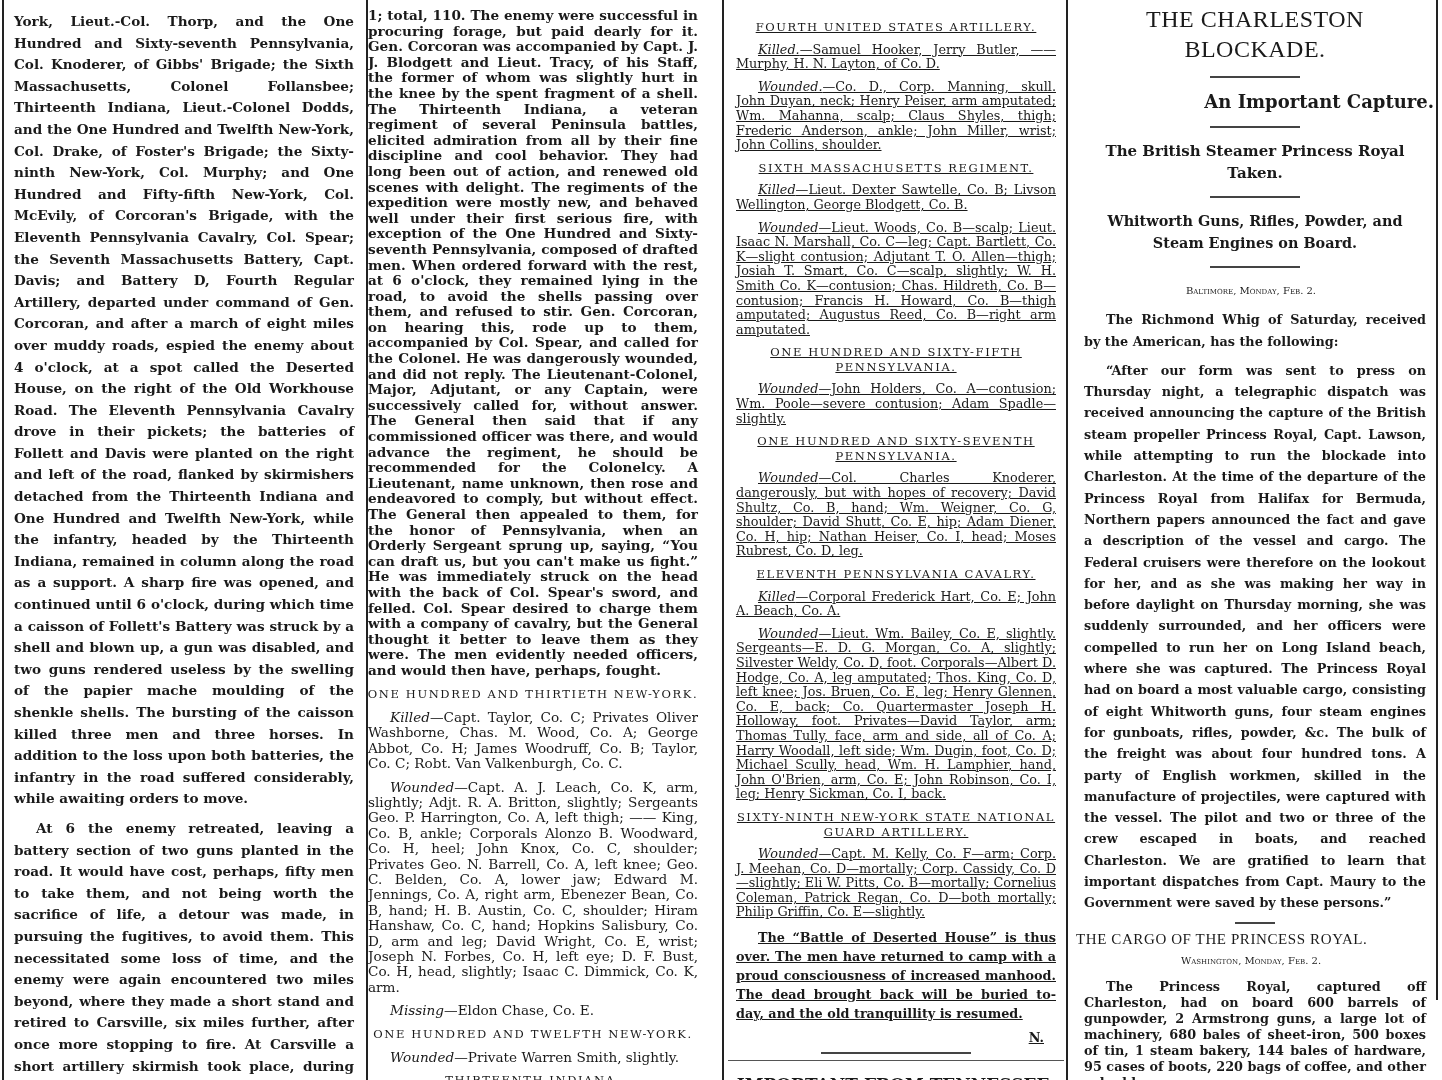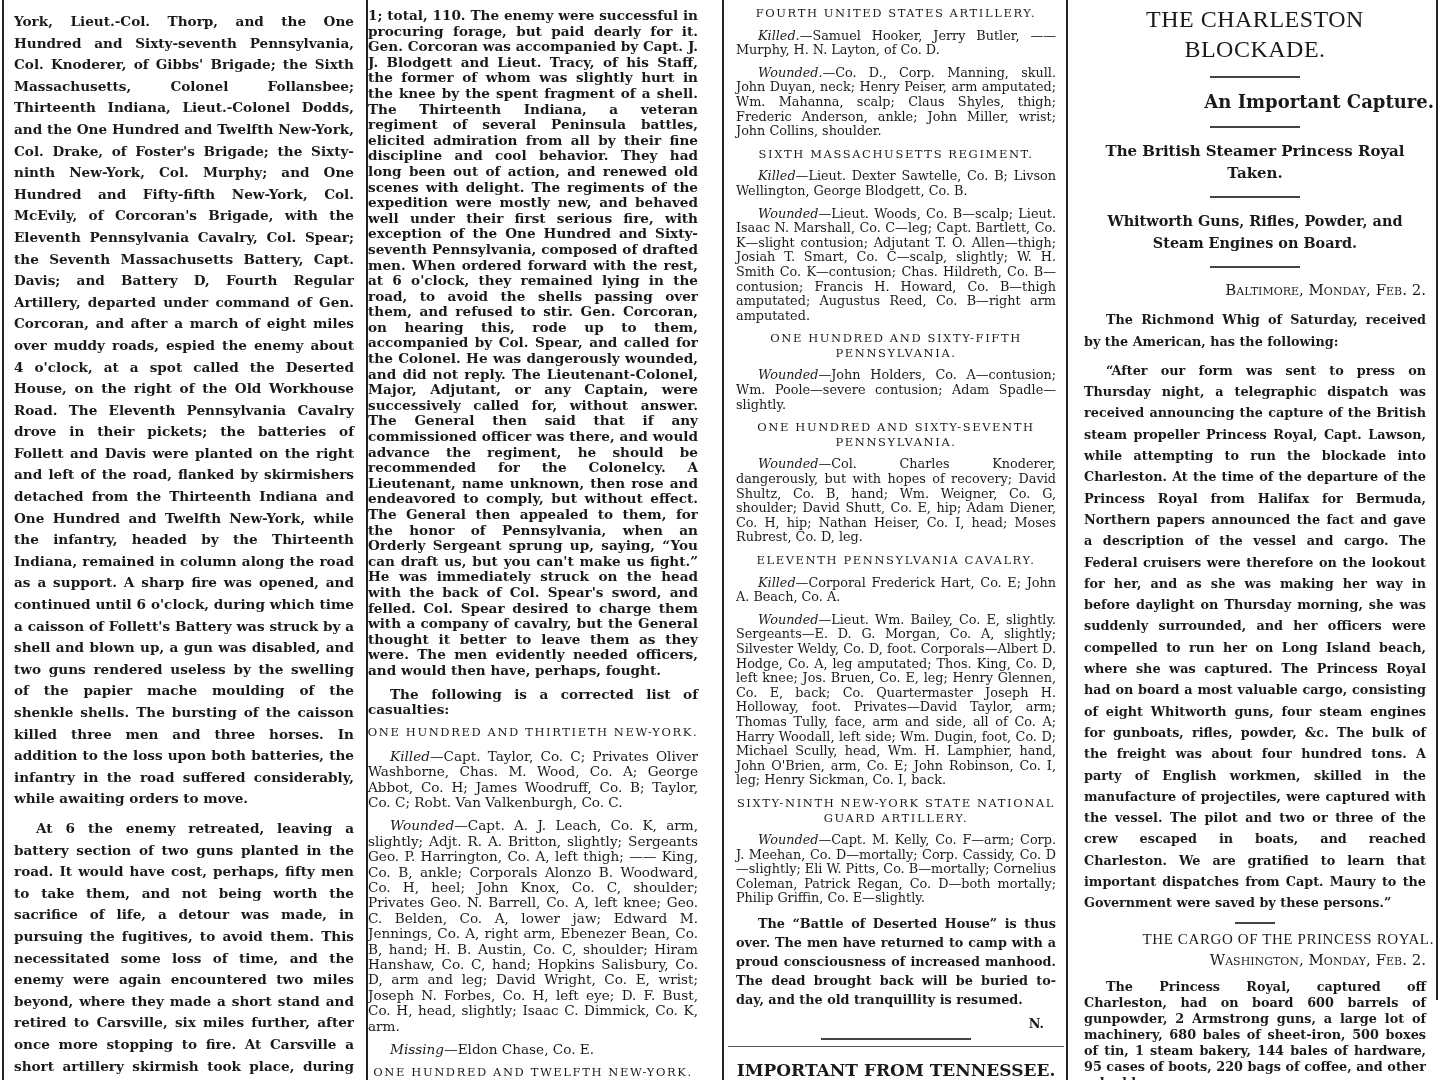--- a/index.html
+++ b/index.html
@@ -3,53 +3,52 @@
 <meta charset="utf-8">
 <style>
   html,body{margin:0;padding:0;background:#fff;}
   body{width:1442px;height:1080px;overflow:hidden;position:relative;
        font-family:"DejaVu Serif","Liberation Serif",serif;color:#1a1a1a;}
   .col{position:absolute;top:0;bottom:0;box-sizing:border-box;overflow:hidden;}
   .col p{margin:8px;text-align:justify;}
   .rule{position:absolute;top:0;bottom:0;width:2px;background:#222;}
   #c1{left:6px;width:356px;font-size:13.6px;line-height:21.6px;font-weight:bold;padding-top:3px;}
   #c2{left:360px;width:346px;font-size:13.6px;line-height:15.4px;padding-top:0;}
-  #c3{left:728px;width:336px;font-size:12.8px;line-height:14.6px;padding-top:6px;}
+  #c3{left:728px;width:336px;font-size:12.8px;line-height:14.6px;padding-top:20px;text-decoration:underline;}
   #c4{left:1076px;width:358px;font-size:12.8px;line-height:21.3px;}
   .bold{font-weight:bold;}
   .sechead{text-align:center;font-size:11.5px;letter-spacing:1.6px;text-transform:uppercase;margin:6px 0 3px 0;}
   .entry{text-indent:22px;text-align:justify;}
   .entry i{font-style:italic;}
   .indent{text-indent:22px;}
-  .dateline{text-align:right;font-variant:small-caps;font-size:15px;padding-right:8px;}
+  .dateline{text-align:center;font-variant:small-caps;font-size:10px;padding-right:8px;}
   .short-rule{width:120px;height:2px;background:#444;margin:6px auto;}
   .h-big{font-family:"Liberation Serif",serif;text-align:center;font-size:24px;letter-spacing:0.5px;margin:4px 0 0 0;line-height:30px;}
   .h-mid{text-align:right;font-weight:bold;font-size:18px;line-height:24px;font-family:"DejaVu Serif",serif;}
   .h-sub{text-align:center;font-weight:bold;font-size:14.4px;line-height:22px;}
-  .h-sec{text-align:right;font-family:"Liberation Serif",serif;font-size:15px;letter-spacing:0.6px;line-height:22px;}
+  .h-sec{text-align:left;font-family:"Liberation Serif",serif;font-size:15px;letter-spacing:0.6px;line-height:22px;}
   .tn-head{font-size:17px;font-weight:bold;text-align:center;font-family:"DejaVu Serif",serif;line-height:26px;margin-top:10px;}
 </style>
 </head>
 <body>
 
 <div class="rule" style="left:2px;top:0;height:1080px;"></div>
 <div class="rule" style="left:366px;"></div>
 <div class="rule" style="left:722px;"></div>
 <div class="rule" style="left:1066px;"></div>
 <div class="rule" style="left:1436px;height:1000px;"></div>
 
 <div class="col" id="c1">
   <p>York, Lieut.-Col. Thorp, and the One Hundred and Sixty-seventh Pennsylvania, Col. Knoderer, of Gibbs' Brigade; the Sixth Massachusetts, Colonel Follansbee; Thirteenth Indiana, Lieut.-Colonel Dodds, and the One Hundred and Twelfth New-York, Col. Drake, of Foster's Brigade; the Sixty-ninth New-York, Col. Murphy; and One Hundred and Fifty-fifth New-York, Col. McEvily, of Corcoran's Brigade, with the Eleventh Pennsylvania Cavalry, Col. Spear; the Seventh Massachusetts Battery, Capt. Davis; and Battery D, Fourth Regular Artillery, departed under command of Gen. Corcoran, and after a march of eight miles over muddy roads, espied the enemy about 4 o'clock, at a spot called the Deserted House, on the right of the Old Workhouse Road. The Eleventh Pennsylvania Cavalry drove in their pickets; the batteries of Follett and Davis were planted on the right and left of the road, flanked by skirmishers detached from the Thirteenth Indiana and One Hundred and Twelfth New-York, while the infantry, headed by the Thirteenth Indiana, remained in column along the road as a support. A sharp fire was opened, and continued until 6 o'clock, during which time a caisson of Follett's Battery was struck by a shell and blown up, a gun was disabled, and two guns rendered useless by the swelling of the papier mache moulding of the shenkle shells. The bursting of the caisson killed three men and three horses. In addition to the loss upon both batteries, the infantry in the road suffered considerably, while awaiting orders to move.</p>
   <p class="indent">At 6 the enemy retreated, leaving a battery section of two guns planted in the road. It would have cost, perhaps, fifty men to take them, and not being worth the sacrifice of life, a detour was made, in pursuing the fugitives, to avoid them. This necessitated some loss of time, and the enemy were again encountered two miles beyond, where they made a short stand and retired to Carsville, six miles further, after once more stopping to fire. At Carsville a short artillery skirmish took place, during which the Thirteenth Indiana gaily charged down a hill, engaged the enemy for five minutes with musketry, and scattered their line. A rout ensued, when the Eleventh Pennsylvania Cavalry followed them to the Blackwater and finally charged, killing nine and wounding many more. By this time it was four in the afternoon, and our troops returned, reaching Suffolk at midnight, after stopping a few hours on the road.</p>
 
 </div>
 
 <div class="col" id="c2">
   <p class="bold" style="line-height:15.6px">1; total, 110. The enemy were successful in procuring forage, but paid dearly for it. Gen. Corcoran was accompanied by Capt. J. J. Blodgett and Lieut. Tracy, of his Staff, the former of whom was slightly hurt in the knee by the spent fragment of a shell. The Thirteenth Indiana, a veteran regiment of several Peninsula battles, elicited admiration from all by their fine discipline and cool behavior. They had long been out of action, and renewed old scenes with delight. The regiments of the expedition were mostly new, and behaved well under their first serious fire, with exception of the One Hundred and Sixty-seventh Pennsylvania, composed of drafted men. When ordered forward with the rest, at 6 o'clock, they remained lying in the road, to avoid the shells passing over them, and refused to stir. Gen. Corcoran, on hearing this, rode up to them, accompanied by Col. Spear, and called for the Colonel. He was dangerously wounded, and did not reply. The Lieutenant-Colonel, Major, Adjutant, or any Captain, were successively called for, without answer. The General then said that if any commissioned officer was there, and would advance the regiment, he should be recommended for the Colonelcy. A Lieutenant, name unknown, then rose and endeavored to comply, but without effect. The General then appealed to them, for the honor of Pennsylvania, when an Orderly Sergeant sprung up, saying, “You can draft us, but you can't make us fight.” He was immediately struck on the head with the back of Col. Spear's sword, and felled. Col. Spear desired to charge them with a company of cavalry, but the General thought it better to leave them as they were. The men evidently needed officers, and would then have, perhaps, fought.</p>
-  <p class="indent bold" style="margin-top:2px">The following is a corrected list of casualties:</p>
 
   <div class="sechead">One Hundred and Thirtieth New-York.</div>
   <p class="entry"><i>Killed</i><span>—Capt. Taylor, Co. C; Privates Oliver Washborne, Chas. M. Wood, Co. A; George Abbot, Co. H; James Woodruff, Co. B; Taylor, Co. C; Robt. Van Valkenburgh, Co. C.</span></p>
   <p class="entry"><i>Wounded</i><span>—Capt. A. J. Leach, Co. K, arm, slightly; Adjt. R. A. Britton, slightly; Sergeants Geo. P. Harrington, Co. A, left thigh; —— King, Co. B, ankle; Corporals Alonzo B. Woodward, Co. H, heel; John Knox, Co. C, shoulder; Privates Geo. N. Barrell, Co. A, left knee; Geo. C. Belden, Co. A, lower jaw; Edward M. Jennings, Co. A, right arm, Ebenezer Bean, Co. B, hand; H. B. Austin, Co. C, shoulder; Hiram Hanshaw, Co. C, hand; Hopkins Salisbury, Co. D, arm and leg; David Wright, Co. E, wrist; Joseph N. Forbes, Co. H, left eye; D. F. Bust, Co. H, head, slightly; Isaac C. Dimmick, Co. K, arm.</span></p>
   <p class="entry"><i>Missing</i><span>—Eldon Chase, Co. E.</span></p>
 
   <div class="sechead">One Hundred and Twelfth New-York.</div>
   <p class="entry"><i>Wounded</i><span>—Private Warren Smith, slightly.</span></p>
 
   <div class="sechead">Thirteenth Indiana.</div>

